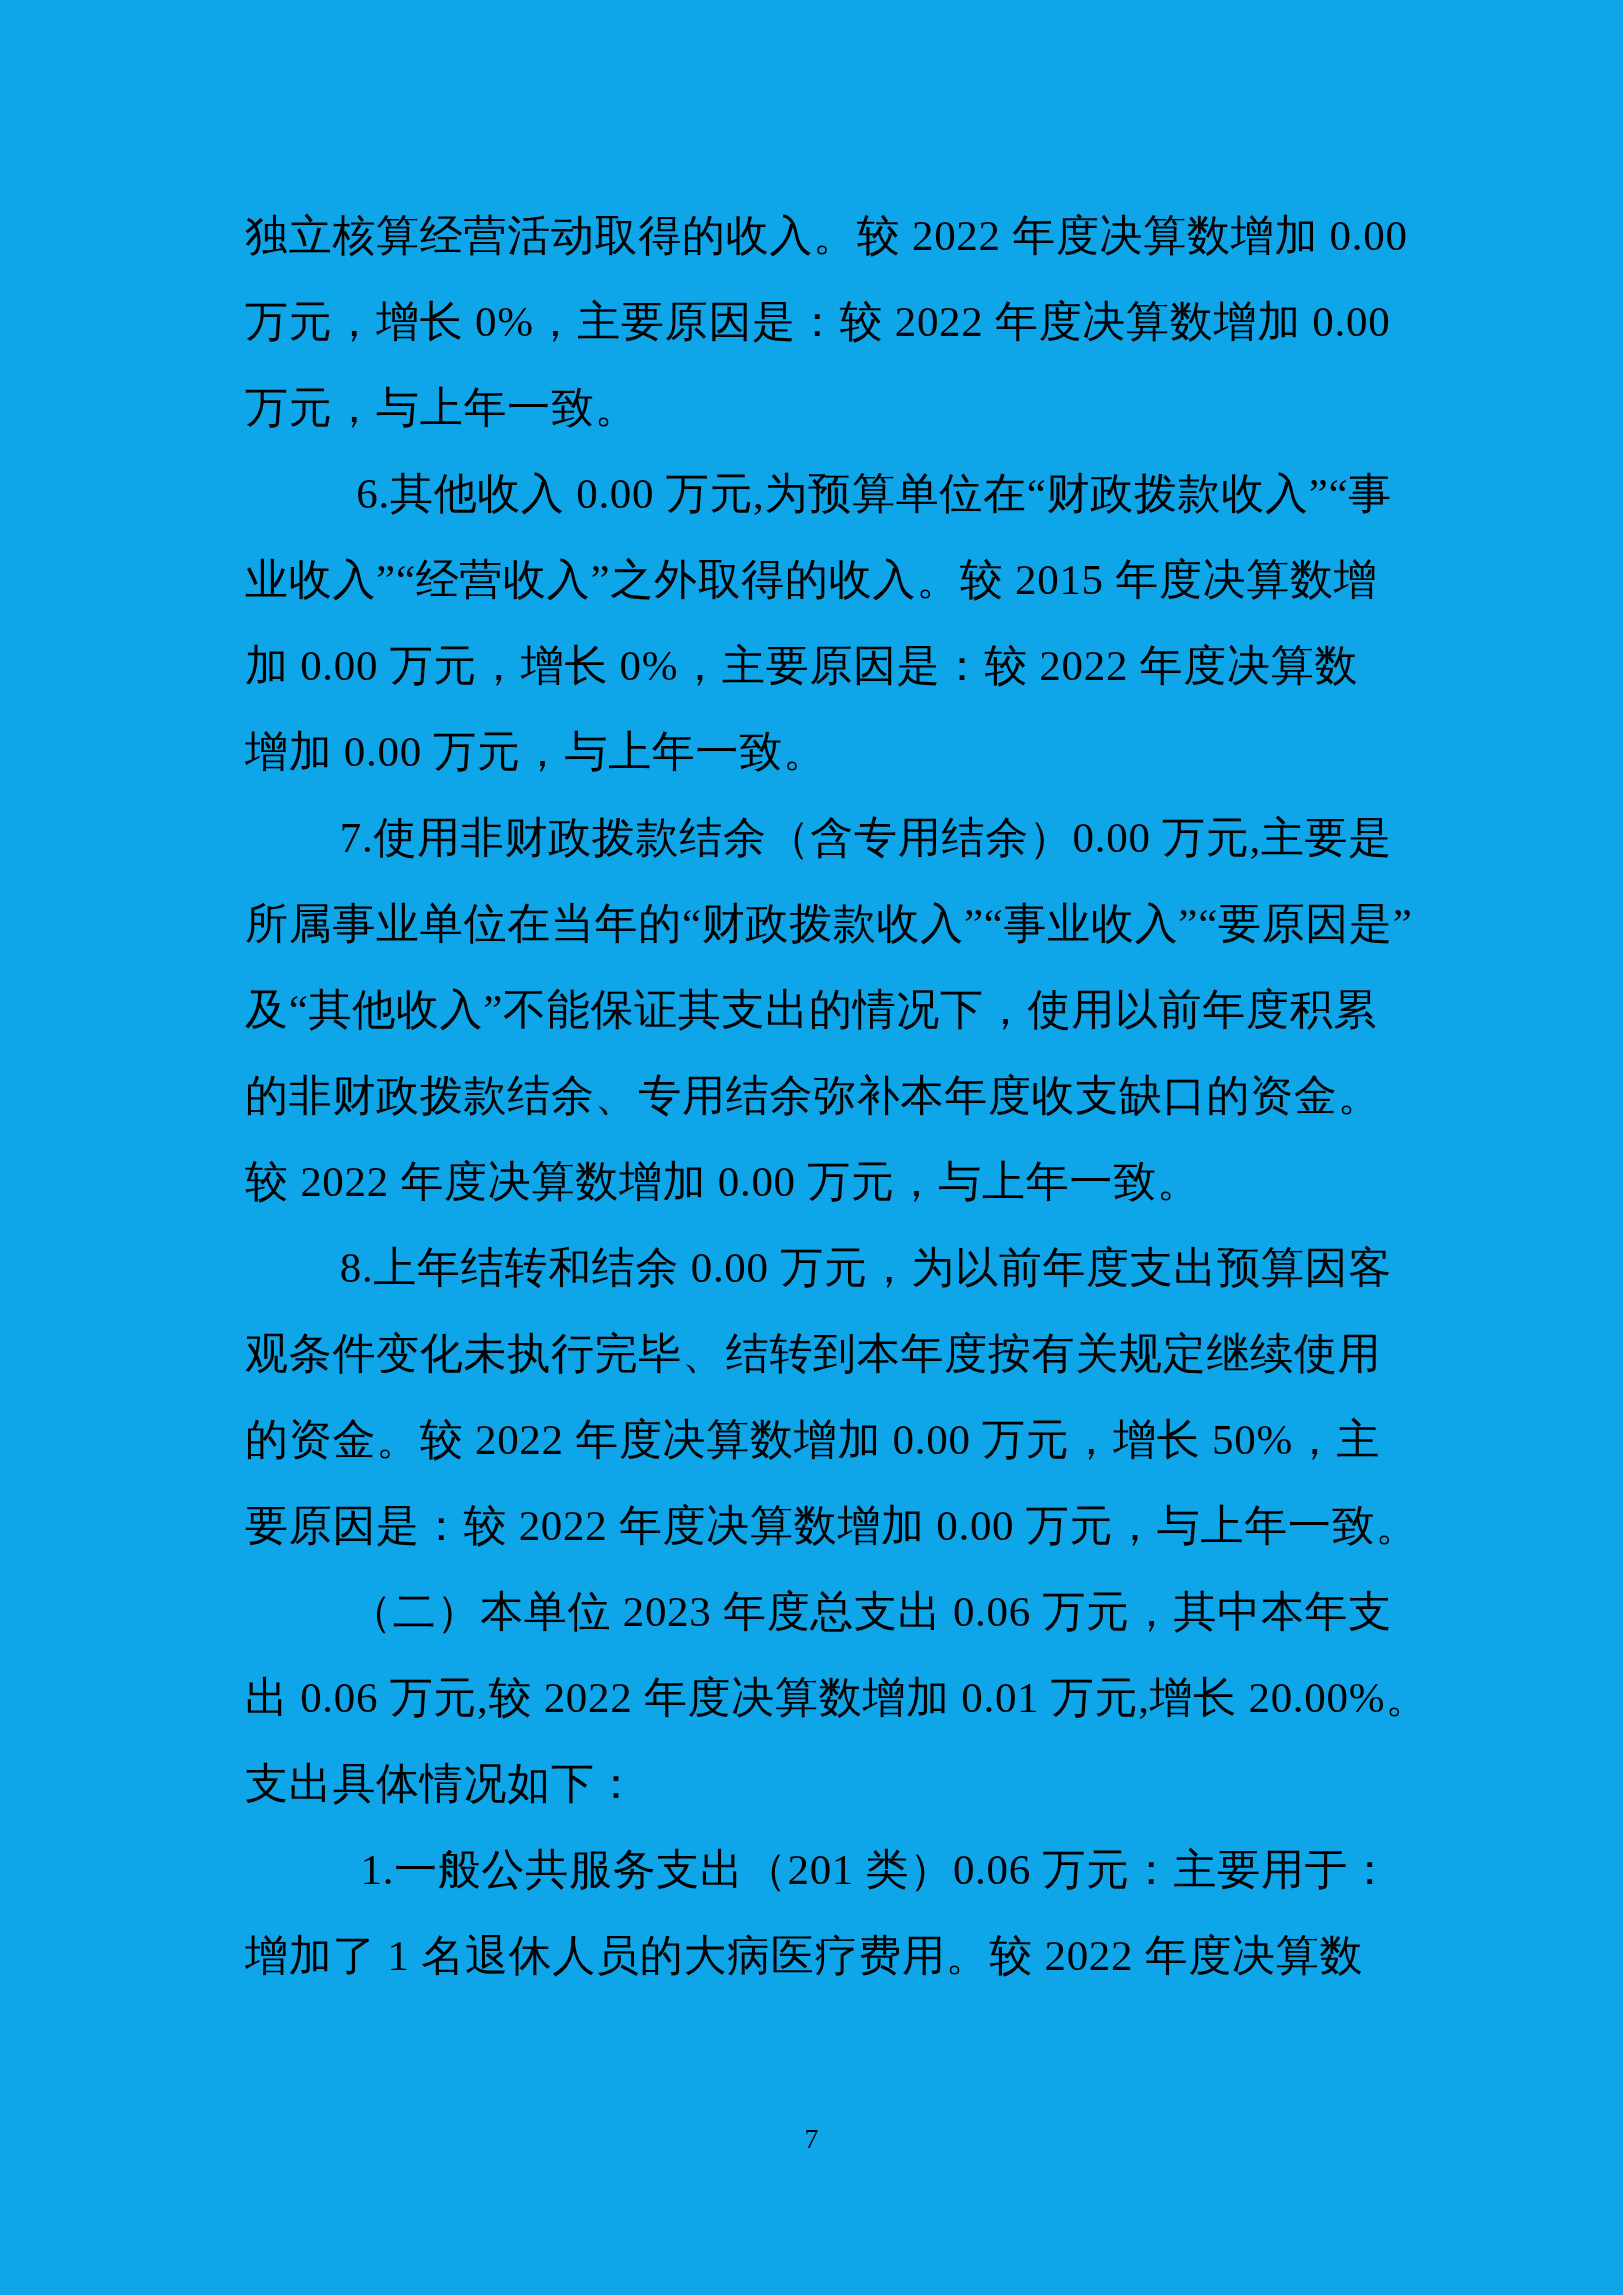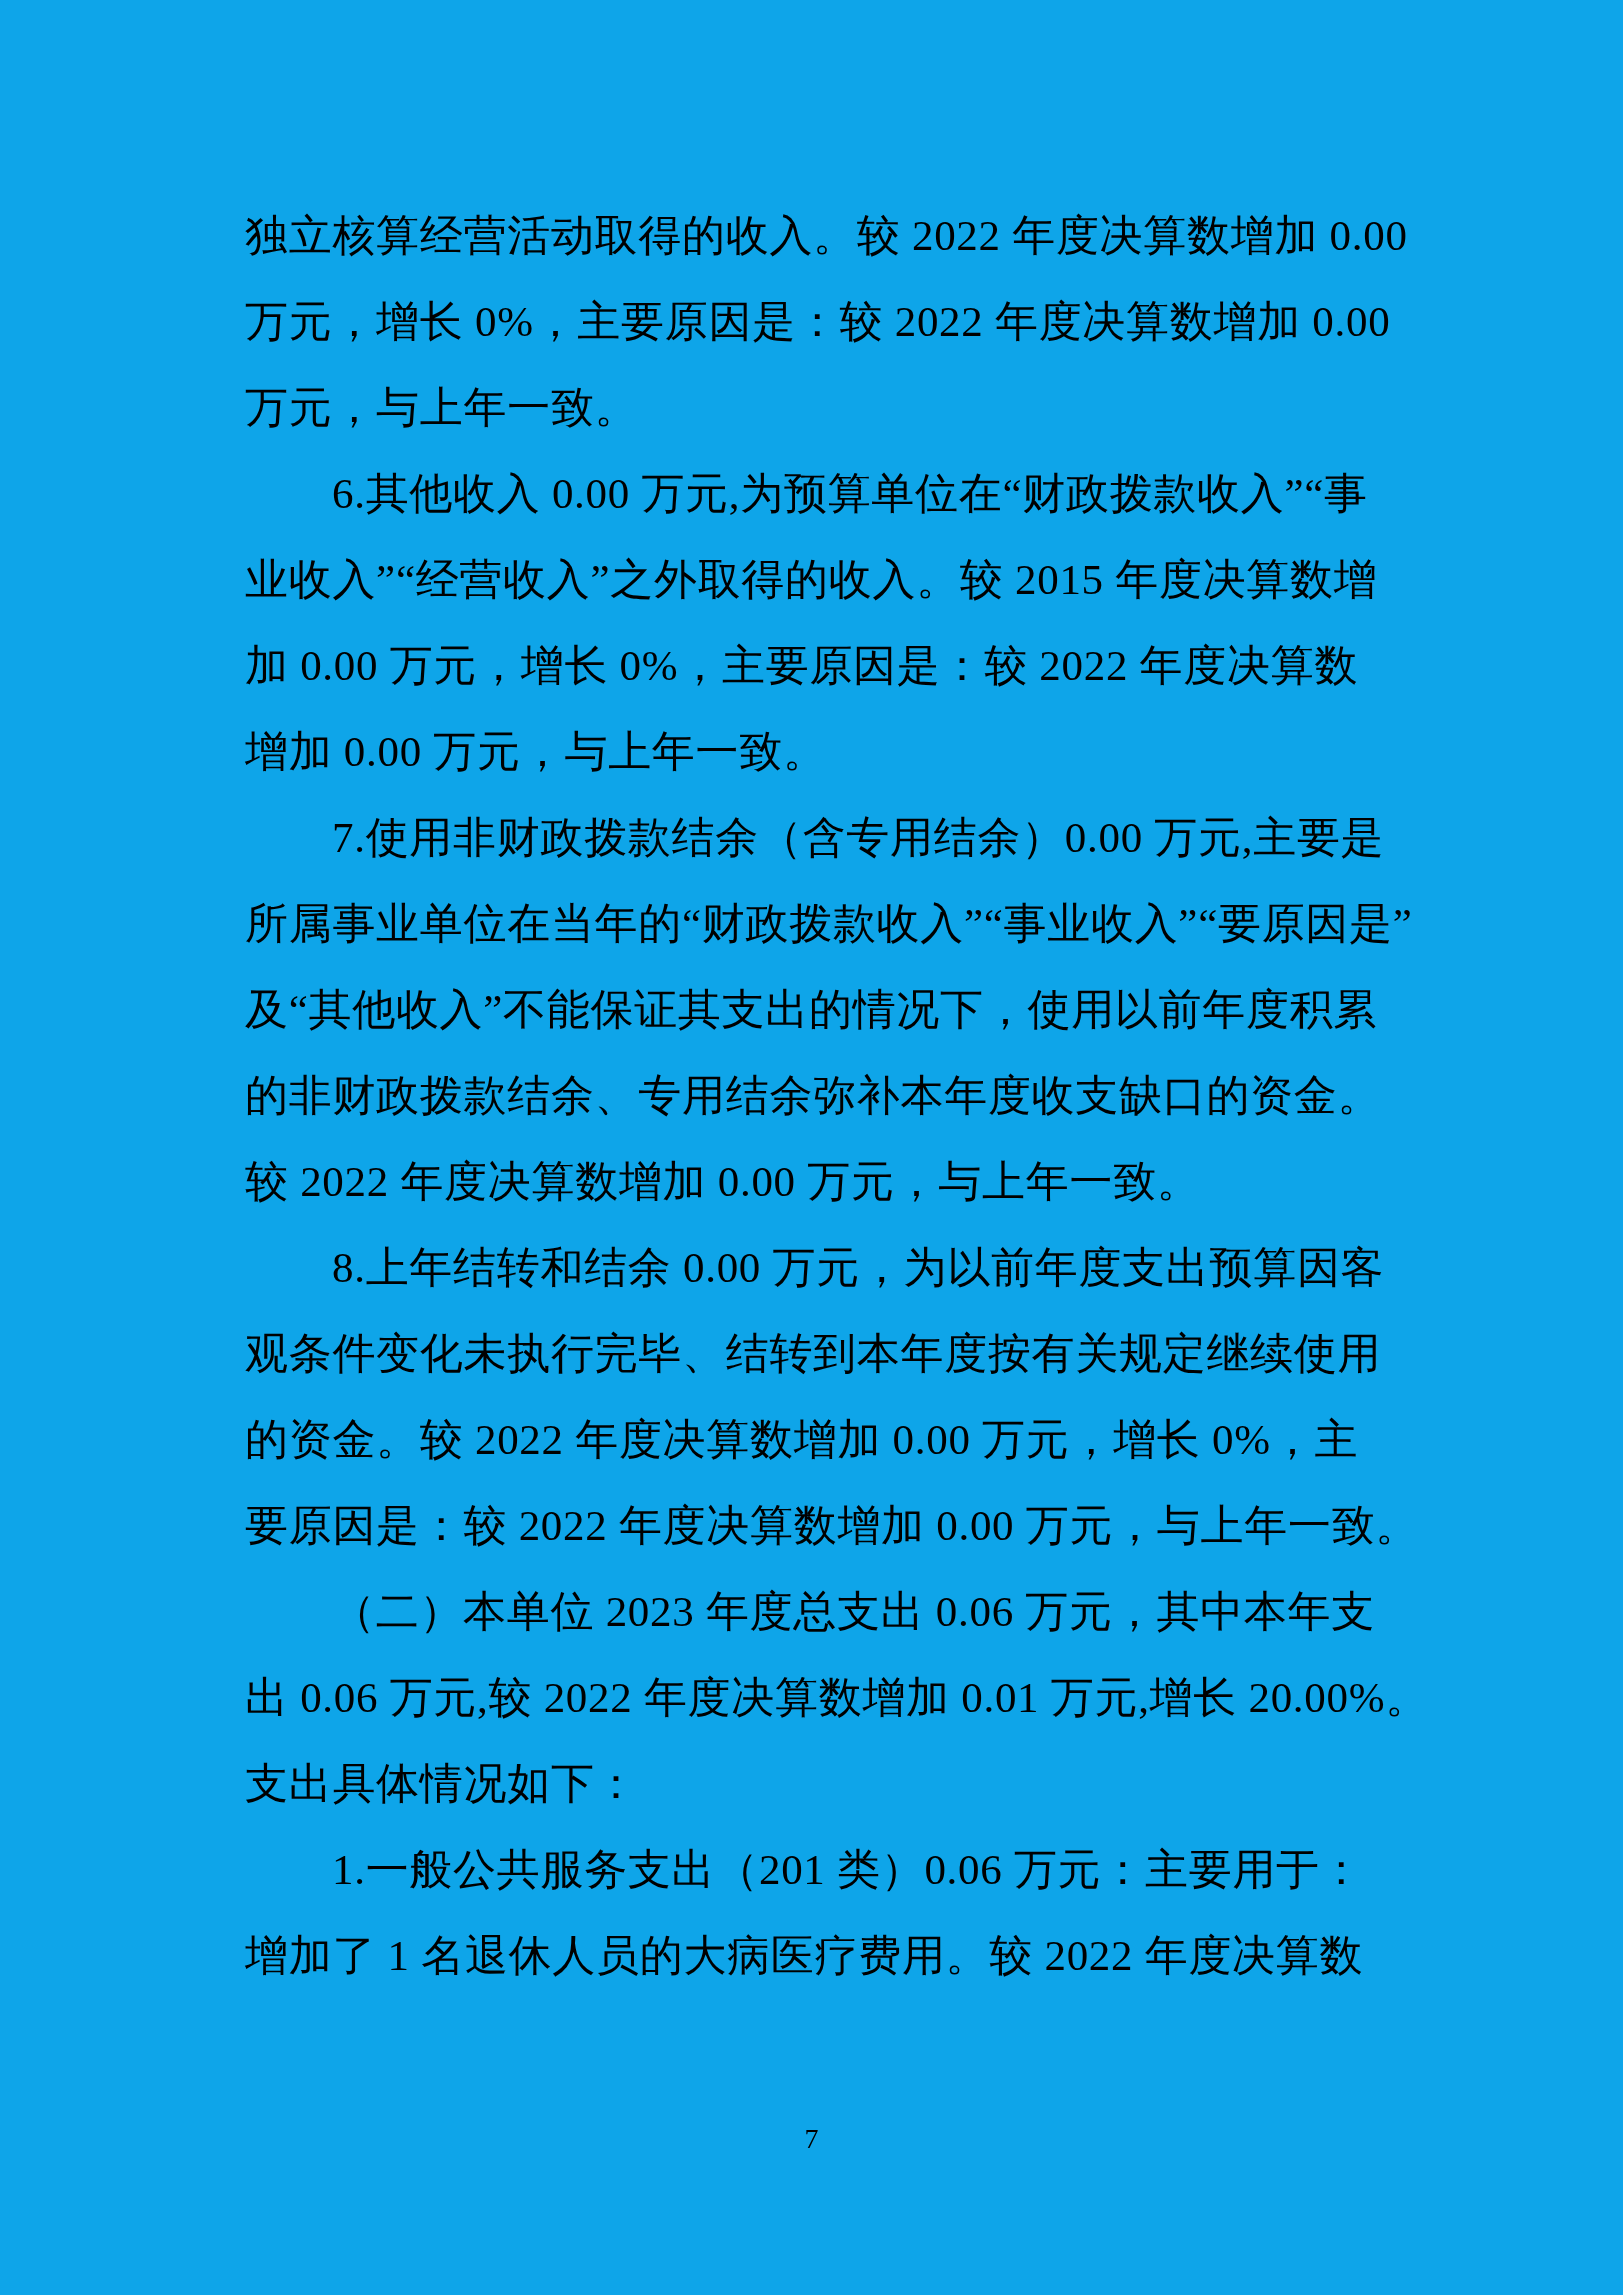--- a/index.html
+++ b/index.html
@@ -24,20 +24,21 @@
     font-size: 43px;
     line-height: 86px;
     letter-spacing: 0.7px;
   }
   .line {
     white-space: pre;
     height: 86px;
   }
   .line.indent {
     text-indent: 87px;
+    text-align: right;
   }
   .page-footer {
     position: absolute;
     left: 0;
     top: 2122px;
     width: 100%;
     text-align: center;
     font-size: 28px;
     line-height: 34px;
   }
@@ -54,21 +55,21 @@
     <div class="line">业收入”“经营收入”之外取得的收入。较 2015 年度决算数增</div>
     <div class="line">加 0.00 万元，增长 0%，主要原因是：较 2022 年度决算数</div>
     <div class="line">增加 0.00 万元，与上年一致。</div>
     <div class="line indent">7.使用非财政拨款结余（含专用结余）0.00 万元,主要是</div>
     <div class="line">所属事业单位在当年的“财政拨款收入”“事业收入”“要原因是”</div>
     <div class="line">及“其他收入”不能保证其支出的情况下，使用以前年度积累</div>
     <div class="line">的非财政拨款结余、专用结余弥补本年度收支缺口的资金。</div>
     <div class="line">较 2022 年度决算数增加 0.00 万元，与上年一致。</div>
     <div class="line indent">8.上年结转和结余 0.00 万元，为以前年度支出预算因客</div>
     <div class="line">观条件变化未执行完毕、结转到本年度按有关规定继续使用</div>
-    <div class="line">的资金。较 2022 年度决算数增加 0.00 万元，增长 0%，主</div>
+    <div class="line">的资金。较 2022 年度决算数增加 0.00 万元，增长 50%，主</div>
     <div class="line">要原因是：较 2022 年度决算数增加 0.00 万元，与上年一致。</div>
     <div class="line indent">（二）本单位 2023 年度总支出 0.06 万元，其中本年支</div>
     <div class="line">出 0.06 万元,较 2022 年度决算数增加 0.01 万元,增长 20.00%。</div>
     <div class="line">支出具体情况如下：</div>
     <div class="line indent">1.一般公共服务支出（201 类）0.06 万元：主要用于：</div>
     <div class="line">增加了 1 名退休人员的大病医疗费用。较 2022 年度决算数</div>
   </div>
   <div class="page-footer">7</div>
 </div>
 

